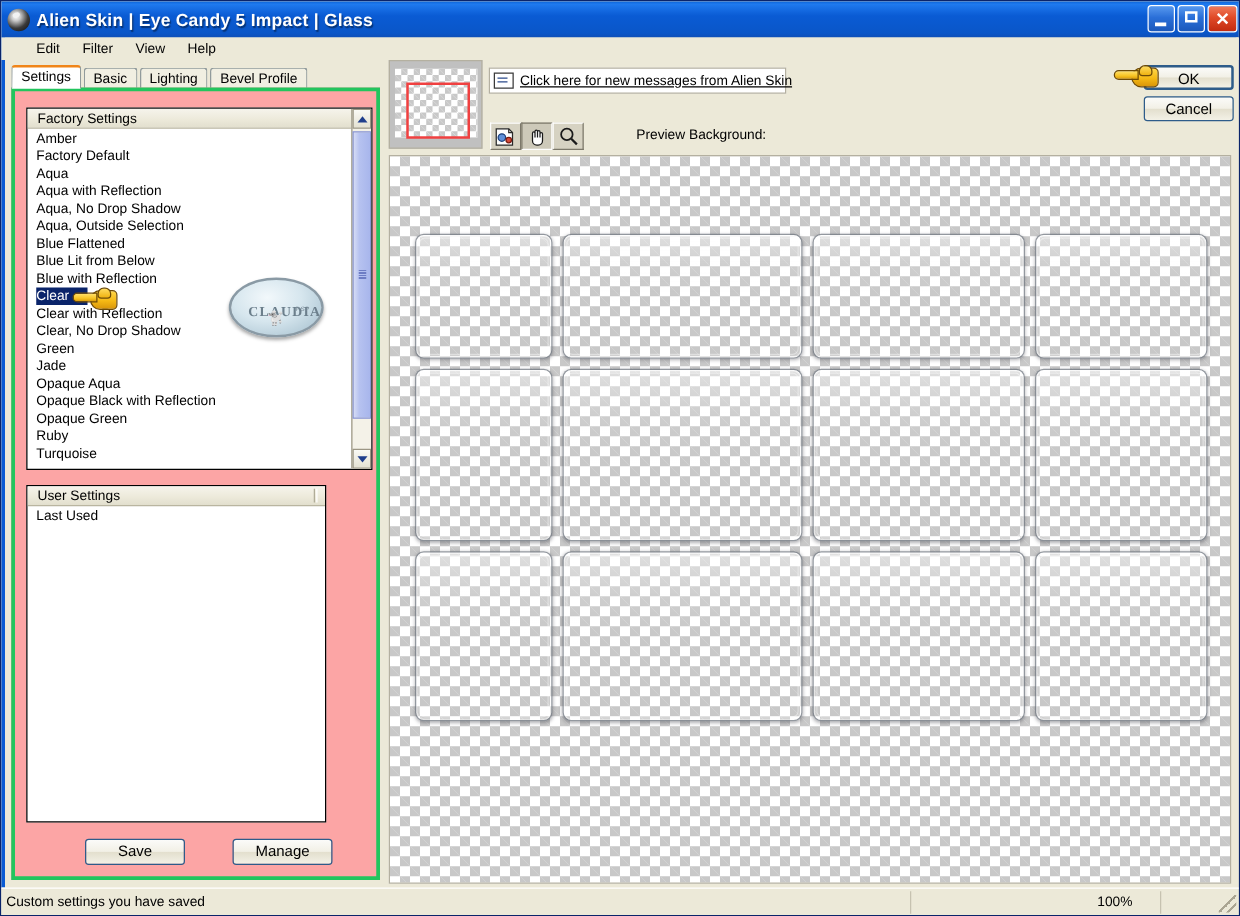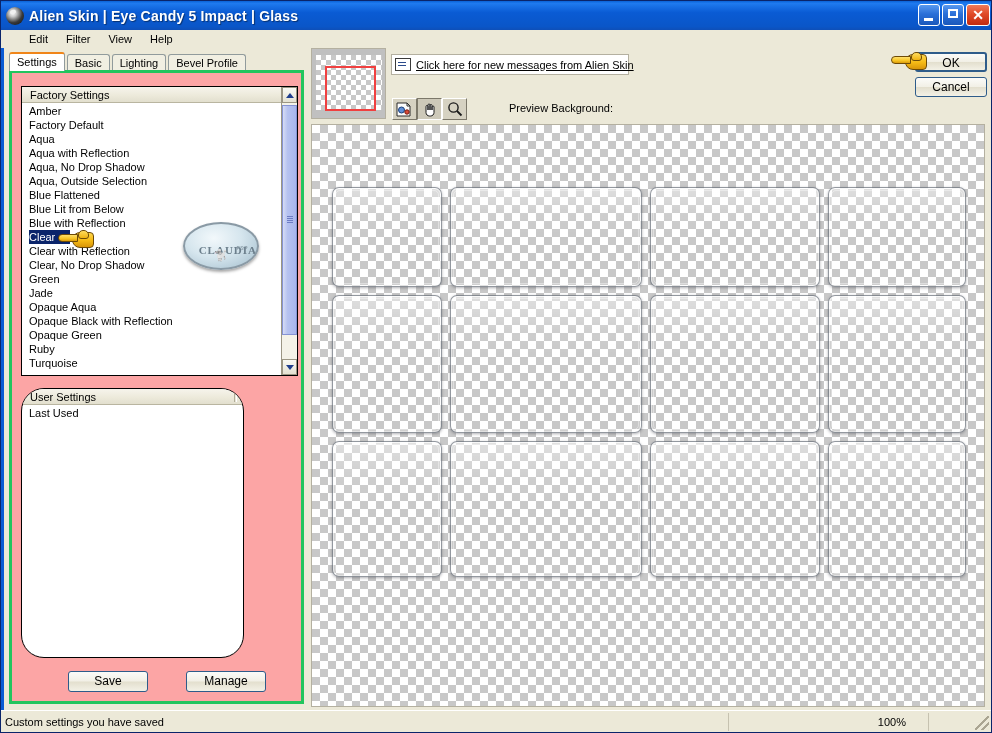--- a/index.html
+++ b/index.html
@@ -156,21 +156,21 @@
     box-sizing: border-box;
   }
   .listbox {
     position: absolute;
     background: #fff;
     border: 1px solid #000;
     box-sizing: border-box;
     overflow: hidden;
   }
   .lb-factory { left: 9px; top: 13px; width: 277px; height: 290px; }
-  .lb-user    { left: 9px; top: 315px; width: 223px; height: 270px; border-radius: 23px; }
+  .lb-user    { left: 9px; top: 315px; width: 240px; height: 270px; }
   .lb-header {
     height: 16px;
     background: linear-gradient(to bottom, #F6F4EC 0%, #EDEADB 55%, #E2DFCE 100%);
     border-bottom: 1px solid #B9B5A0;
     font-size: 11px;
     line-height: 16px;
     padding-left: 8px;
     color: #000;
     box-sizing: border-box;
     position: relative;

